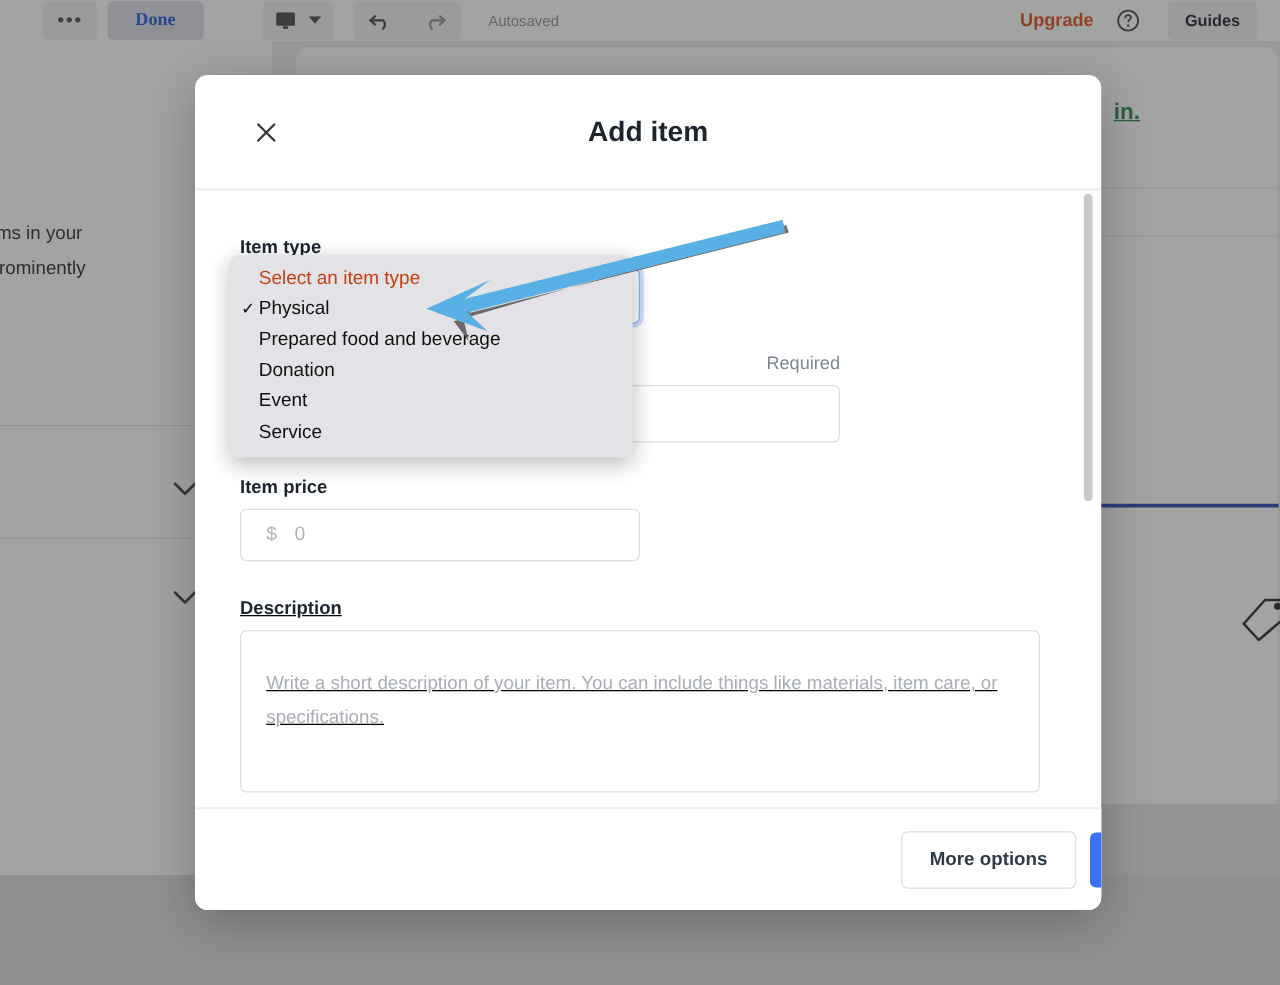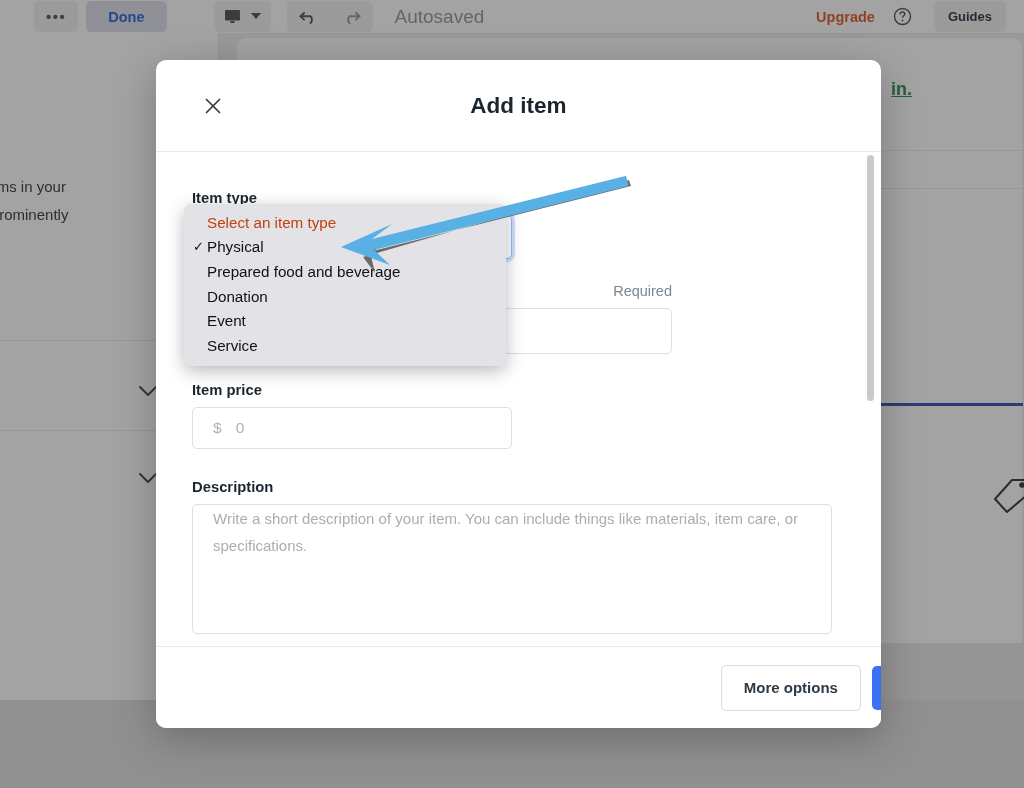--- a/index.html
+++ b/index.html
@@ -35,21 +35,21 @@
     height: 31px;
   }
   .tb-btn {
     display: flex; align-items: center; justify-content: center;
     height: 31px; padding: 0 12px;
     font-size: 14.5px; font-weight: 700;
     color: #3a3a3a;
   }
   .tb-dots { letter-spacing: 1.5px; font-size: 15px; color: #444; }
   .tb-done { color: #1152d6; background: #d9dde8; border-radius: 5px; padding: 0 22px; font-weight:700;}
-  .tb-autosaved { font-size: 19px; color: #8a8a8a; font-weight: 400; text-align: right; }
+  .tb-autosaved { font-size: 12px; color: #8a8a8a; font-weight: 400; text-align: right; }
   .tb-upgrade { color: #d9480f; font-weight: 700; font-size: 14.5px; }
   .tb-guides { color: #0f172a; font-weight: 700; font-size: 13px; background:#f0f0f0; border-radius:5px; height:31px; display:flex; align-items:center; padding:0 14px;}
 
   .icon-svg { display: block; }
 
   
   .bg-leftpanel {
     position: absolute; left: 0; top: 33px;
     width: 218px; height: 755px;
     background: #ffffff;
@@ -180,21 +180,21 @@
     display: flex; align-items: center;
     padding: 0 20px;
     font-size: 15.5px; color: #adb3b9;
     gap: 14px;
   }
   .textarea-box {
     width: 640px; height: 130px;
     border: 1px solid #dcdfe3; border-radius: 5px;
     background: #fff;
     box-sizing: border-box;
-    padding: 0 20px;
+    padding: 28px 20px;
     font-size: 15px; line-height: 27px; color: #a8aeb4;
   }
 
   .modal-scrollbar {
     position: absolute; right: 7px; top: 3px;
     width: 7px; height: 488px;
   }
   .modal-scroll-thumb {
     position: absolute; left: 0; top: 0;
     width: 7px; height: 246px;
@@ -263,21 +263,21 @@
 <body>
 
 <div id="root">
 
   <div class="bg-app">
 
     <div class="bg-topbar">
       <div class="tb-group" style="margin-left:34px;">
         <div class="tb-btn tb-dots">•••</div>
       </div>
-      <div class="tb-btn tb-done" style="margin-left:8px;">Done</div>
+      <div class="tb-btn tb-done" style="margin-left:8px;font-family:Liberation Serif, serif;">Done</div>
 
       <div class="tb-group" style="margin-left:47px; padding:0 10px; gap:10px;">
         <span>
           <svg class="icon-svg" width="17" height="15" viewBox="0 0 17 15" fill="none">
             <rect x="1" y="1" width="15" height="10.5" rx="1.2" fill="#3d3d3d"></rect>
             <rect x="6.5" y="12" width="4" height="2" fill="#3d3d3d"></rect>
           </svg>
         </span>
         <span>
           <svg class="icon-svg" width="10" height="7" viewBox="0 0 10 7">
@@ -398,21 +398,21 @@
       </div>
 
       <div class="field-block" style="margin-top:28px;">
         <div class="field-label">Item price</div>
         <div class="price-input">
           <span>$</span>
           <span>0</span>
         </div>
       </div>
 
-      <div class="field-block" style="margin-top:30px;">
+      <div class="field-block" style="margin-top:30px;text-decoration:underline;">
         <div class="field-label">Description</div>
         <div class="textarea-box">Write a short description of your item. You can include things like materials, item  care, or specifications.</div>
       </div>
 
       <div class="modal-scrollbar">
         <div class="modal-scroll-thumb"></div>
       </div>
     </div>
 
     <div class="modal-footer">

